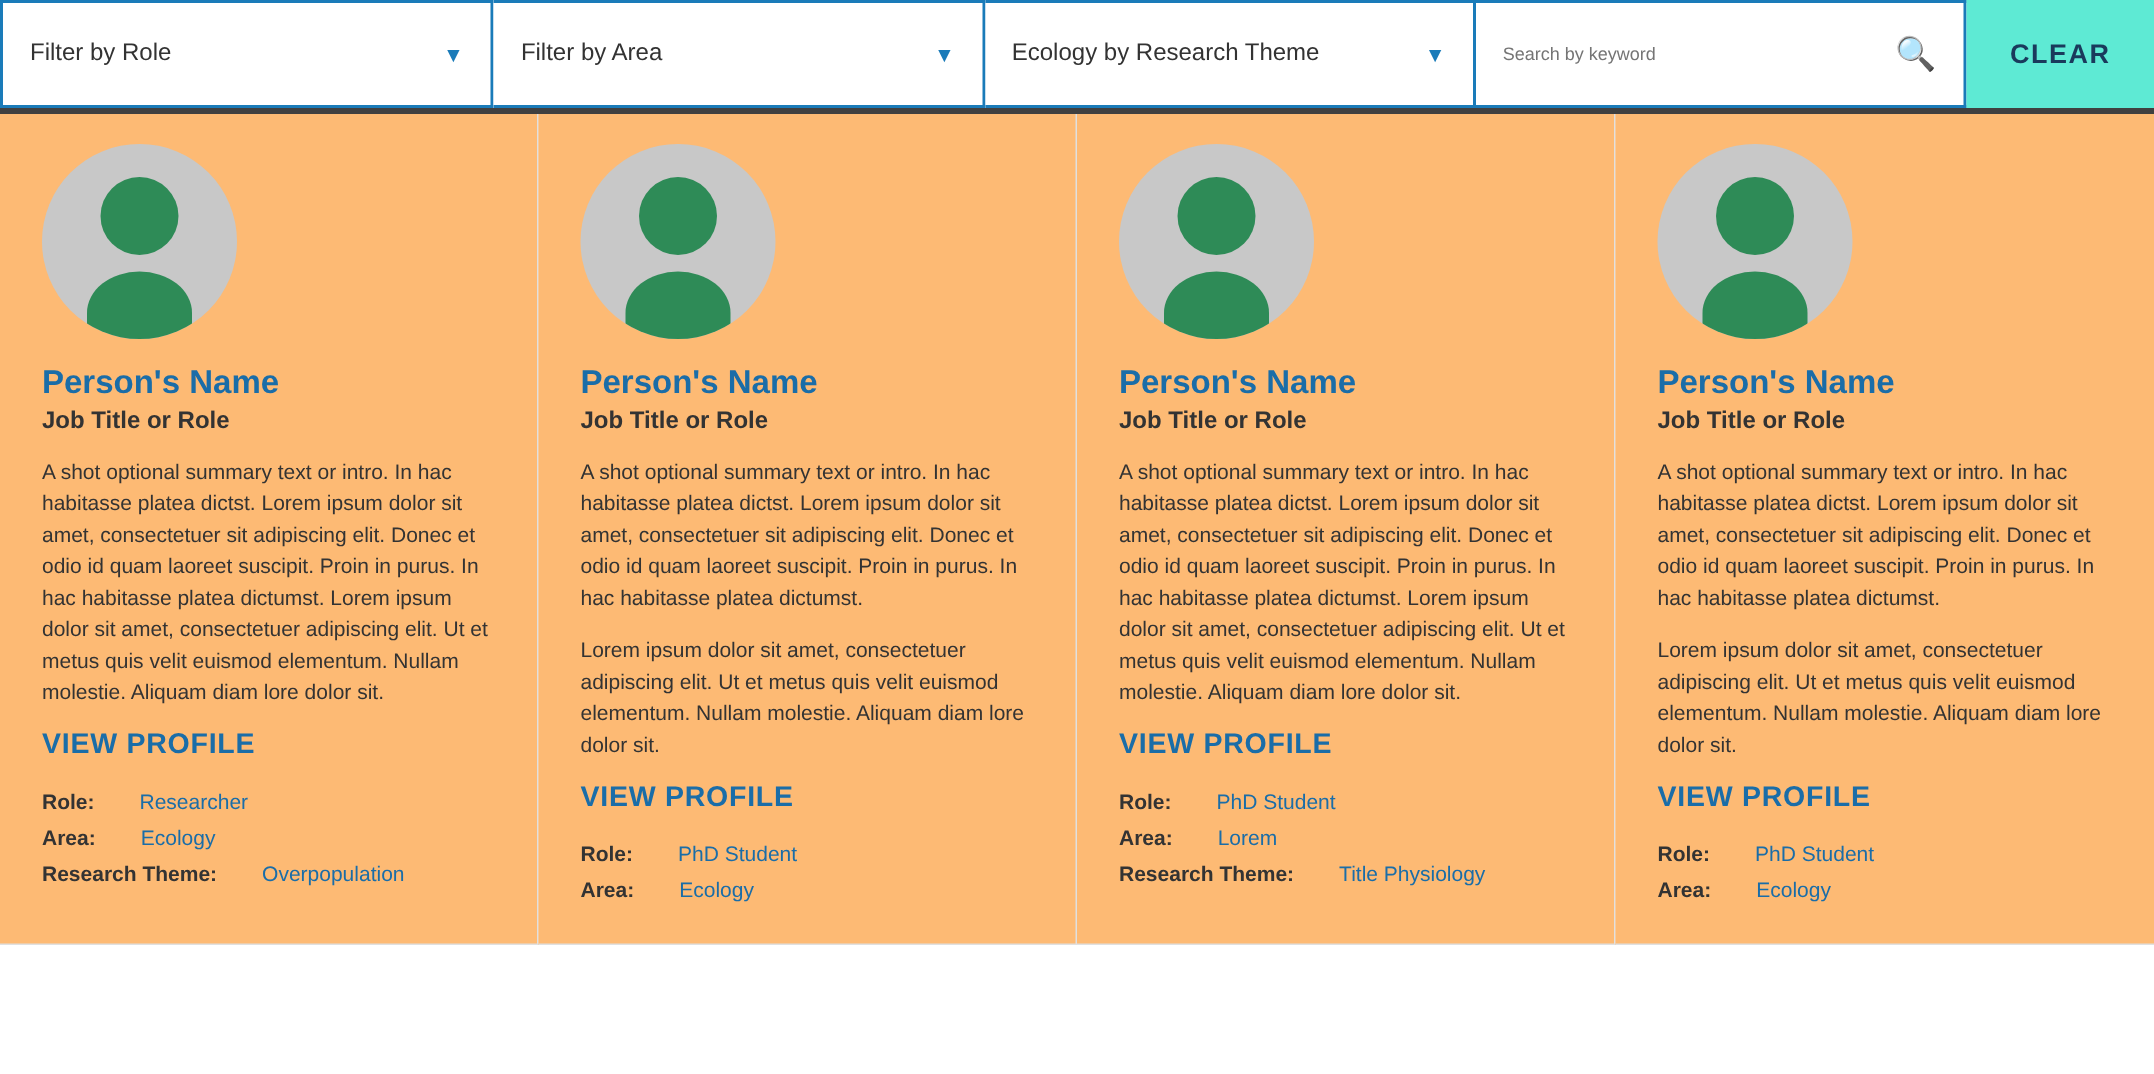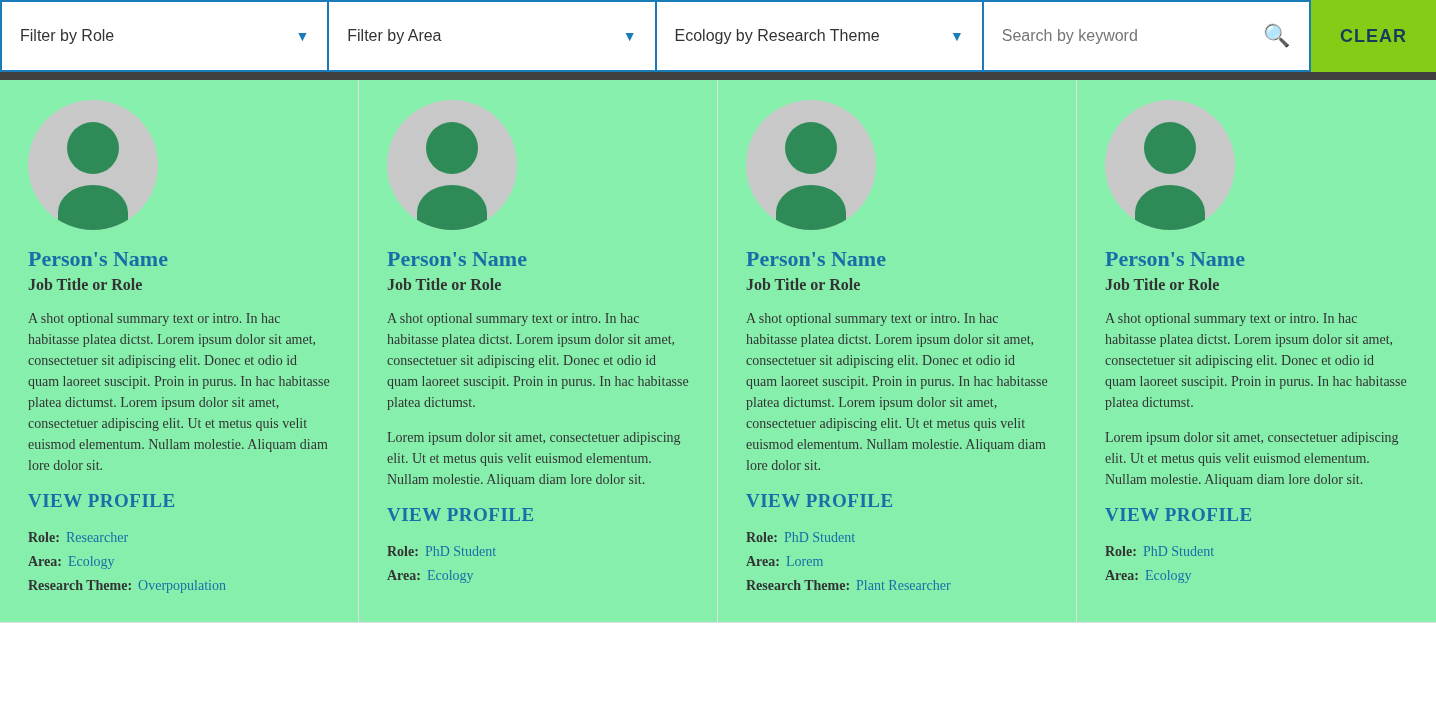--- a/index.html
+++ b/index.html
@@ -2,21 +2,21 @@
 <html><head>
   <meta charset="utf-8">
   <style>
     * { box-sizing: border-box; margin: 0; padding: 0; }
     body { font-family: Arial, sans-serif; background: #fff; }
 
     
     .filter-bar {
       display: flex;
       width: 100%;
-      border-bottom: 8px solid #404040;
+      border-bottom: 4px solid #404040;
     }
     .filter-dropdown {
       flex: 1;
       display: flex;
       align-items: center;
       justify-content: space-between;
       padding: 0 18px;
       height: 72px;
       border: 2px solid #1a7bb9;
       cursor: pointer;
@@ -38,52 +38,51 @@
       border: 2px solid #1a7bb9;
       border-left: none;
       height: 72px;
       padding: 0 18px;
       background: #fff;
     }
     .search-box input {
       flex: 1;
       border: none;
       outline: none;
-      font-size: 16px;
+      font-size: 12px;
       color: #333;
     }
     .search-icon {
       font-size: 22px;
       color: #1a3a5c;
       font-weight: bold;
     }
     .clear-btn {
       width: 125px;
       height: 72px;
-      background: #84cc16;
+      background: #5eead4;
       border: none;
       font-size: 18px;
       font-weight: bold;
       color: #1a3a5c;
       cursor: pointer;
       letter-spacing: 1px;
     }
 
     
     .cards-grid {
       display: grid;
       grid-template-columns: repeat(4, 1fr);
       gap: 0;
     }
     .card {
       padding: 20px 28px 20px 28px;
       border-right: 1px solid #e0e0e0;
       border-bottom: 1px solid #e0e0e0;
-      background: #86efac;
-      font-family: Liberation Serif, serif;
+      background: #fdba74;
     }
     .card:last-child { border-right: none; }
 
     
     .avatar-wrap {
       display: flex;
       justify-content: flex-start;
       margin-bottom: 16px;
     }
     .avatar-circle {
@@ -151,20 +150,21 @@
       display: flex;
       align-items: flex-start;
       gap: 6px;
     }
     .meta-label {
       font-weight: bold;
       color: #333;
     }
     .meta-value {
       color: #1a6da8;
+      margin-left: 24px;
     }
   </style>
 </head>
 <body>
 
 <div class="filter-bar">
   <div class="filter-dropdown">
     <span>Filter by Role</span>
     <span class="chevron">▼</span>
   </div>
@@ -248,21 +248,21 @@
         <span class="meta-label">Role:</span>
         <span class="meta-value">PhD Student</span>
       </div>
       <div class="meta-row">
         <span class="meta-label">Area:</span>
         <span class="meta-value">Lorem</span>
       </div>
       
       <div class="meta-row">
         <span class="meta-label">Research Theme:</span>
-        <span class="meta-value">Plant Researcher</span>
+        <span class="meta-value">Title Physiology</span>
       </div>
     </div>
     <div class="card">
       <div class="avatar-wrap">
         <div class="avatar-circle">
           <div class="avatar-head"></div>
           <div class="avatar-body"></div>
         </div>
       </div>
       <div class="person-name">Person's Name</div>

